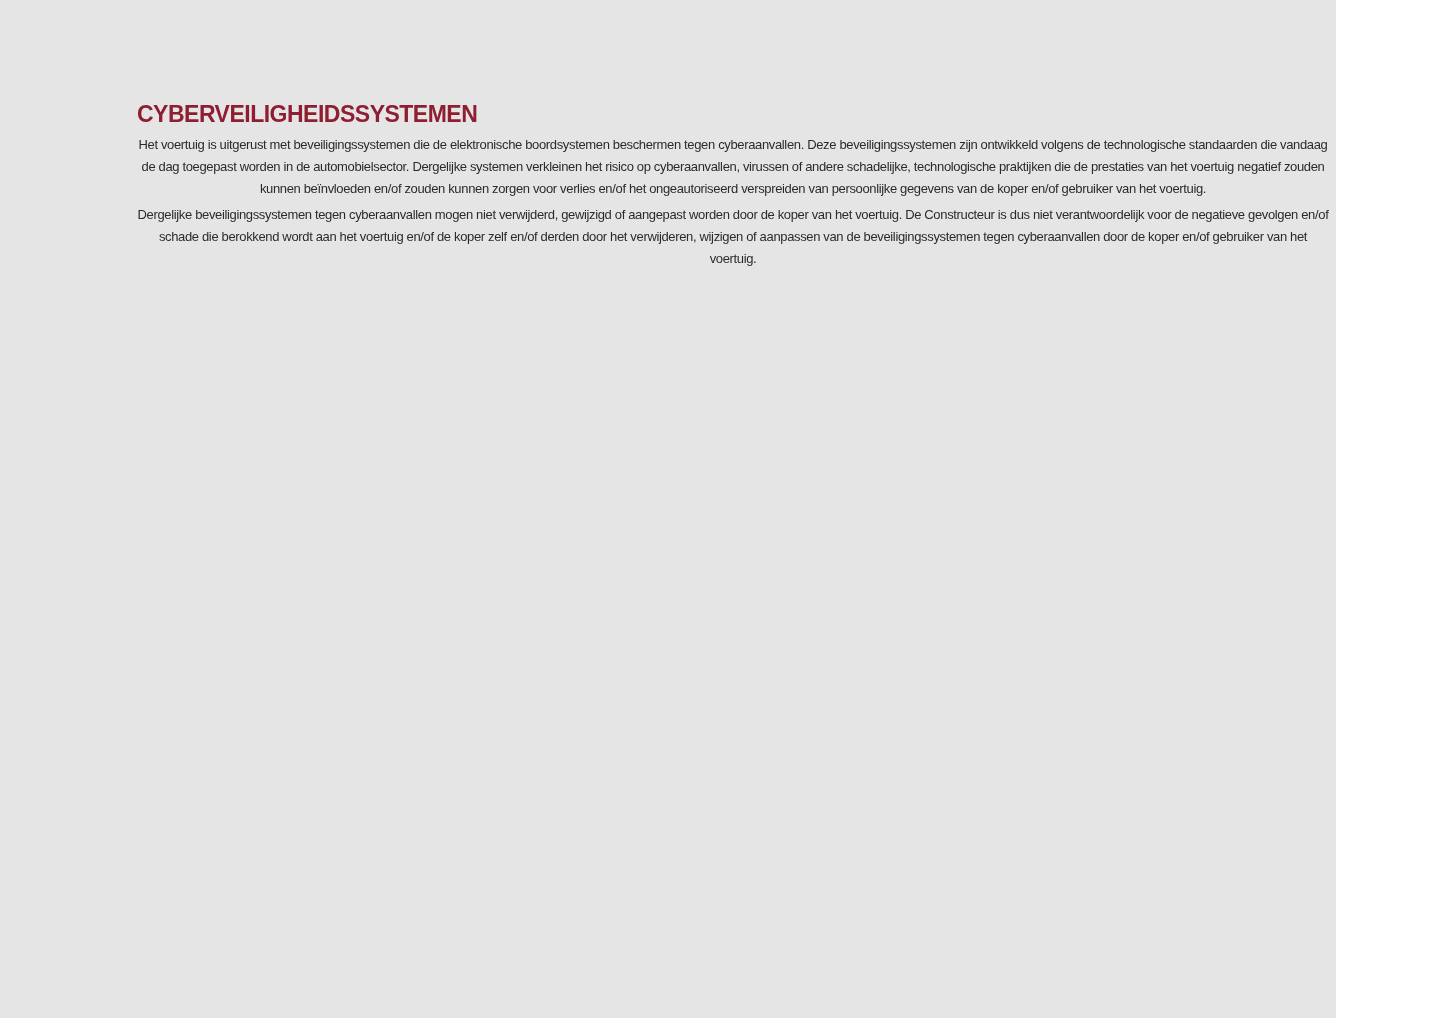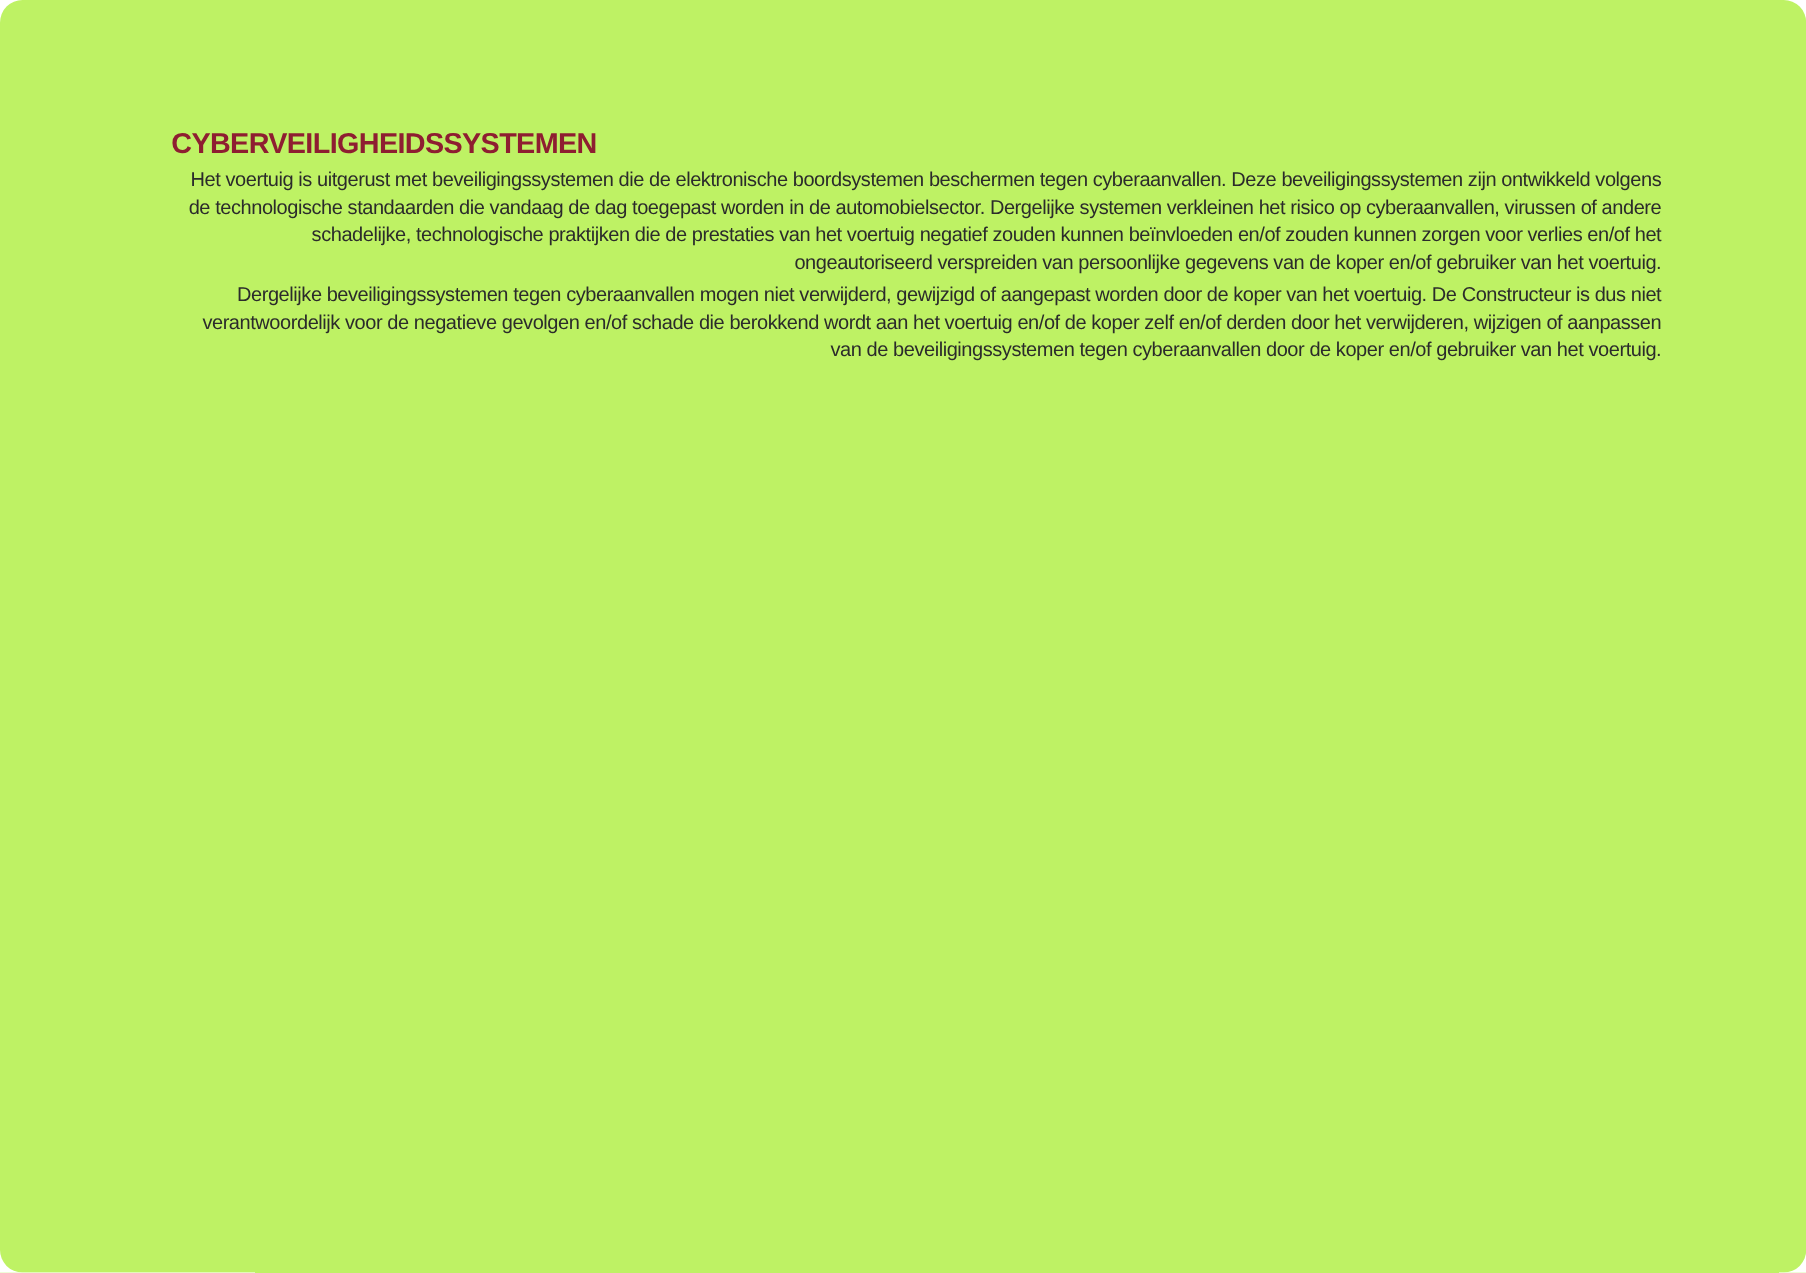--- a/index.html
+++ b/index.html
@@ -11,46 +11,45 @@
     width: 1445px;
     height: 1018px;
     position: relative;
     font-family: "Liberation Sans", sans-serif;
     overflow: hidden;
   }
   .page {
     position: absolute;
     left: 0;
     top: 0;
-    width: 1445px;
+    width: 1336px;
     height: 1018px;
-    background: #bef264;
-    border-radius: 18px;
+    background: #e5e5e5;
   }
   .content {
     position: absolute;
     left: 137px;
     top: 101px;
     width: 1192px;
   }
   .section-heading {
     margin: 0 0 7px 0;
     font-size: 23px;
     font-weight: bold;
     letter-spacing: -0.5px;
     color: #8e1e31;
     line-height: 26px;
   }
   .body-paragraph {
     margin: 0 0 4px 0;
-    font-size: 16px;
+    font-size: 13px;
     letter-spacing: -0.35px;
     line-height: 22px;
     color: #2b2b2b;
-    text-align: right;
+    text-align: center;
   }
 </style>
 </head>
 <body>
 
 <div class="page">
   <div class="content">
     <h1 class="section-heading">CYBERVEILIGHEIDSSYSTEMEN</h1>
     <p class="body-paragraph">Het voertuig is uitgerust met beveiligingssystemen die de elektronische boordsystemen beschermen tegen cyberaanvallen. Deze beveiligingssystemen zijn ontwikkeld volgens de technologische standaarden die vandaag de dag toegepast worden in de automobielsector. Dergelijke systemen verkleinen het risico op cyberaanvallen, virussen of andere schadelijke, technologische praktijken die de prestaties van het voertuig negatief zouden kunnen beïnvloeden en/of zouden kunnen zorgen voor verlies en/of het ongeautoriseerd verspreiden van persoonlijke gegevens van de koper en/of gebruiker van het voertuig.</p>
     <p class="body-paragraph">Dergelijke beveiligingssystemen tegen cyberaanvallen mogen niet verwijderd, gewijzigd of aangepast worden door de koper van het voertuig. De Constructeur is dus niet verantwoordelijk voor de negatieve gevolgen en/of schade die berokkend wordt aan het voertuig en/of de koper zelf en/of derden door het verwijderen, wijzigen of aanpassen van de beveiligingssystemen tegen cyberaanvallen door de koper en/of gebruiker van het voertuig.</p>

